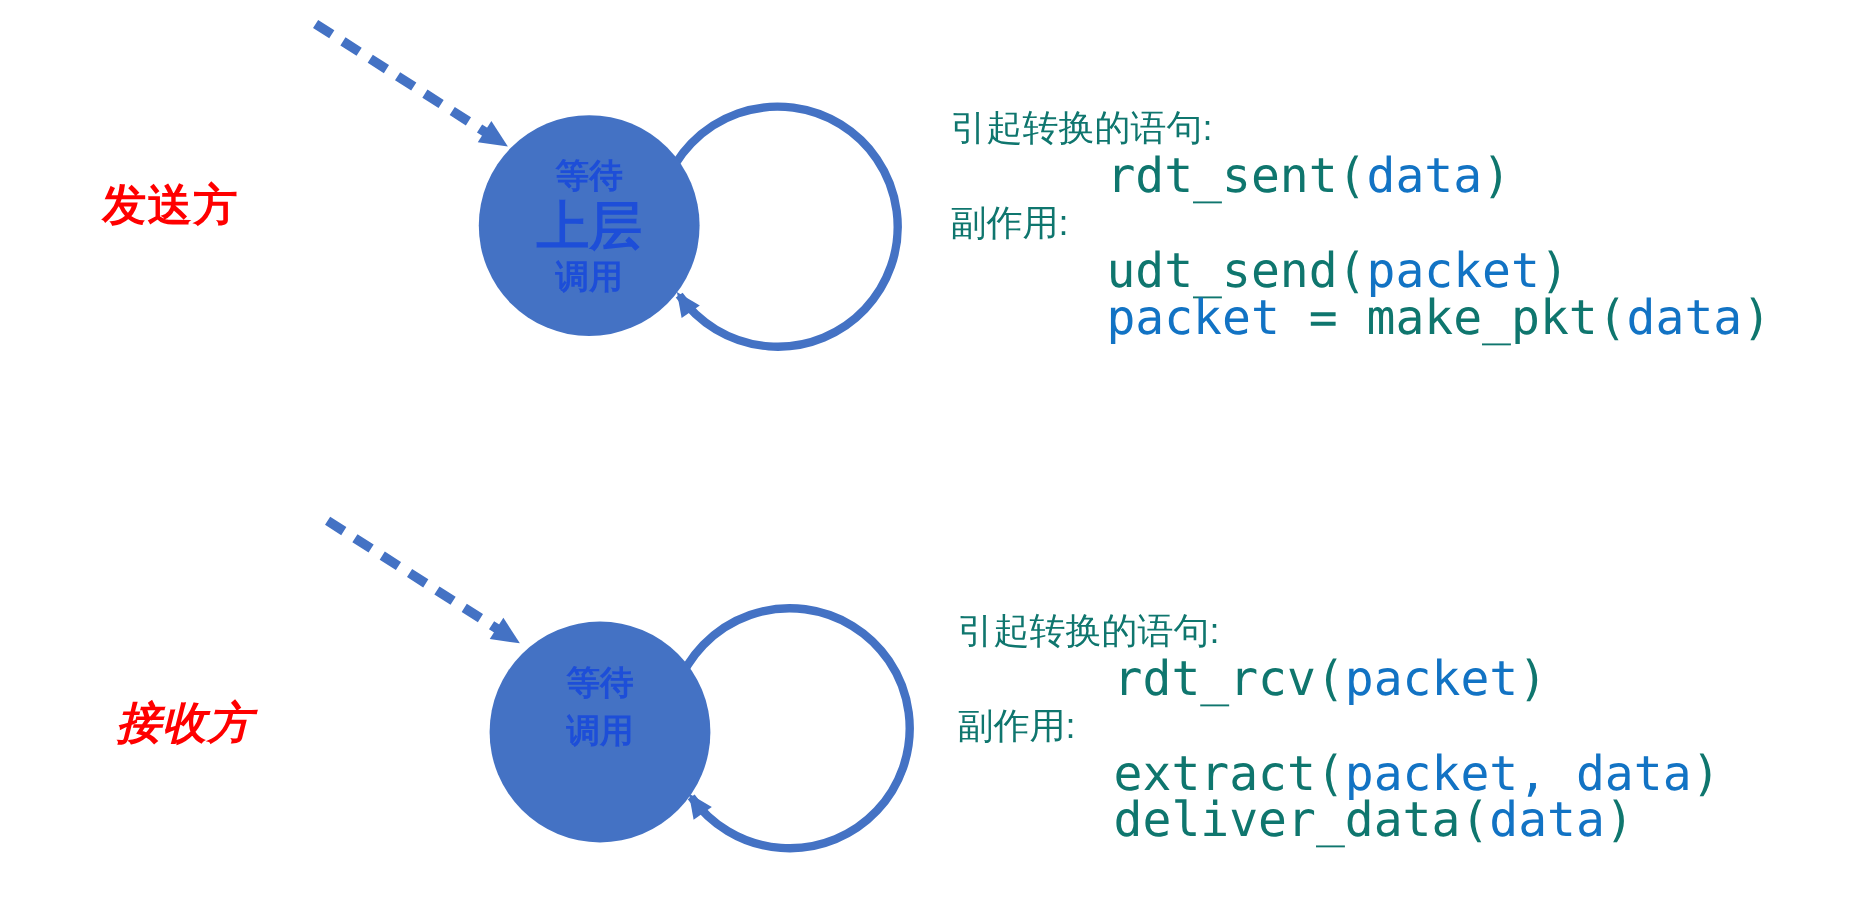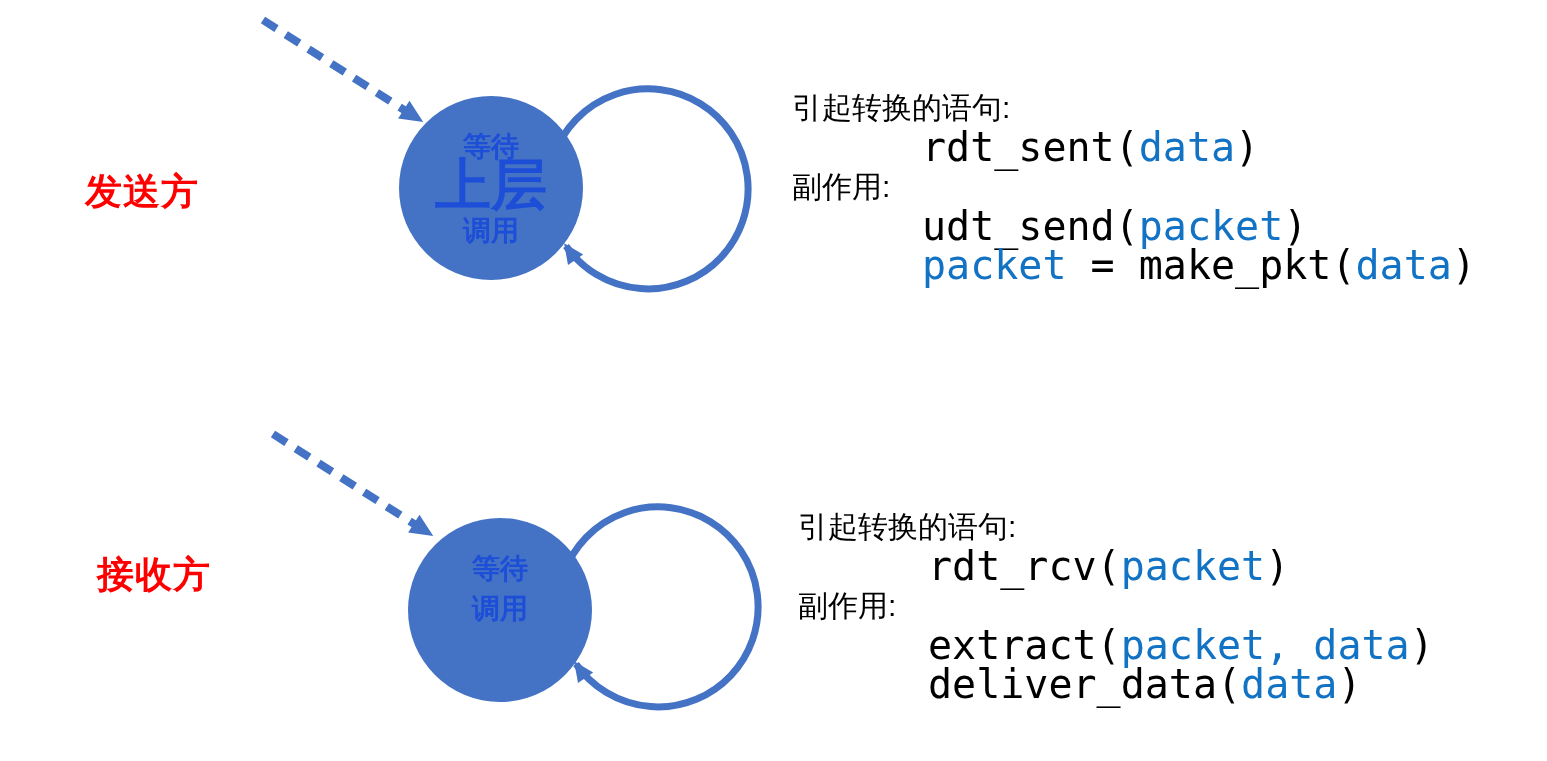--- a/index.html
+++ b/index.html
@@ -6,39 +6,39 @@
   .canvas{
     position:relative;width:1547px;height:761px;background:#ffffff;
     overflow:hidden;font-family:"Liberation Sans",sans-serif;
   }
   .layer{position:absolute;left:0;top:0;}
   
   .side-label{
     position:absolute;color:#ff0000;font-weight:bold;font-size:37px;
     line-height:37px;white-space:nowrap;letter-spacing:1px;
   }
-  .side-label.sender{left:85px;top:173px;}
-  .side-label.receiver{left:97px;top:556px;}
+  .side-label.sender{left:85px;top:152px;}
+  .side-label.receiver{left:97px;top:584px;font-style:italic;}
   
   .state-text{
     position:absolute;width:184px;color:#1d4ed8;font-weight:bold;
     text-align:center;white-space:nowrap;
   }
   .state-text.sender{left:399px;top:127px;}
   .state-text.receiver{left:408px;top:549px;}
   .state-text .st-small{font-size:28px;line-height:40px;height:40px;}
-  .state-text .st-big{font-size:56px;line-height:44px;height:44px;font-family:Liberation Mono, monospace;}
+  .state-text .st-big{font-size:44px;line-height:44px;height:44px;}
   
   .codeblock{position:absolute;white-space:nowrap;}
   .codeblock.sender{left:792px;top:88px;}
   .codeblock.receiver{left:798px;top:507px;}
   .ln{height:39.5px;line-height:39.5px;}
   .ln.zh{font-size:30px;color:#000000;font-family:"Liberation Sans",sans-serif;}
   .ln.code{font-size:40px;font-family:"DejaVu Sans Mono",monospace;padding-left:130px;}
-  .seg-k{color:#000000;margin-top:28px;}
+  .seg-k{color:#0f766e;margin-top:28px;}
   .seg-b{color:#1273c4;}
 </style>
 </head>
 <body>
 
 <div class="canvas">
 
   <svg class="layer" width="1547" height="761" viewBox="0 0 1547 761">
     <defs>
       <marker id="mDash" viewBox="0 0 10 10" refX="8" refY="5" markerWidth="3.2" markerHeight="3.0" orient="auto">

